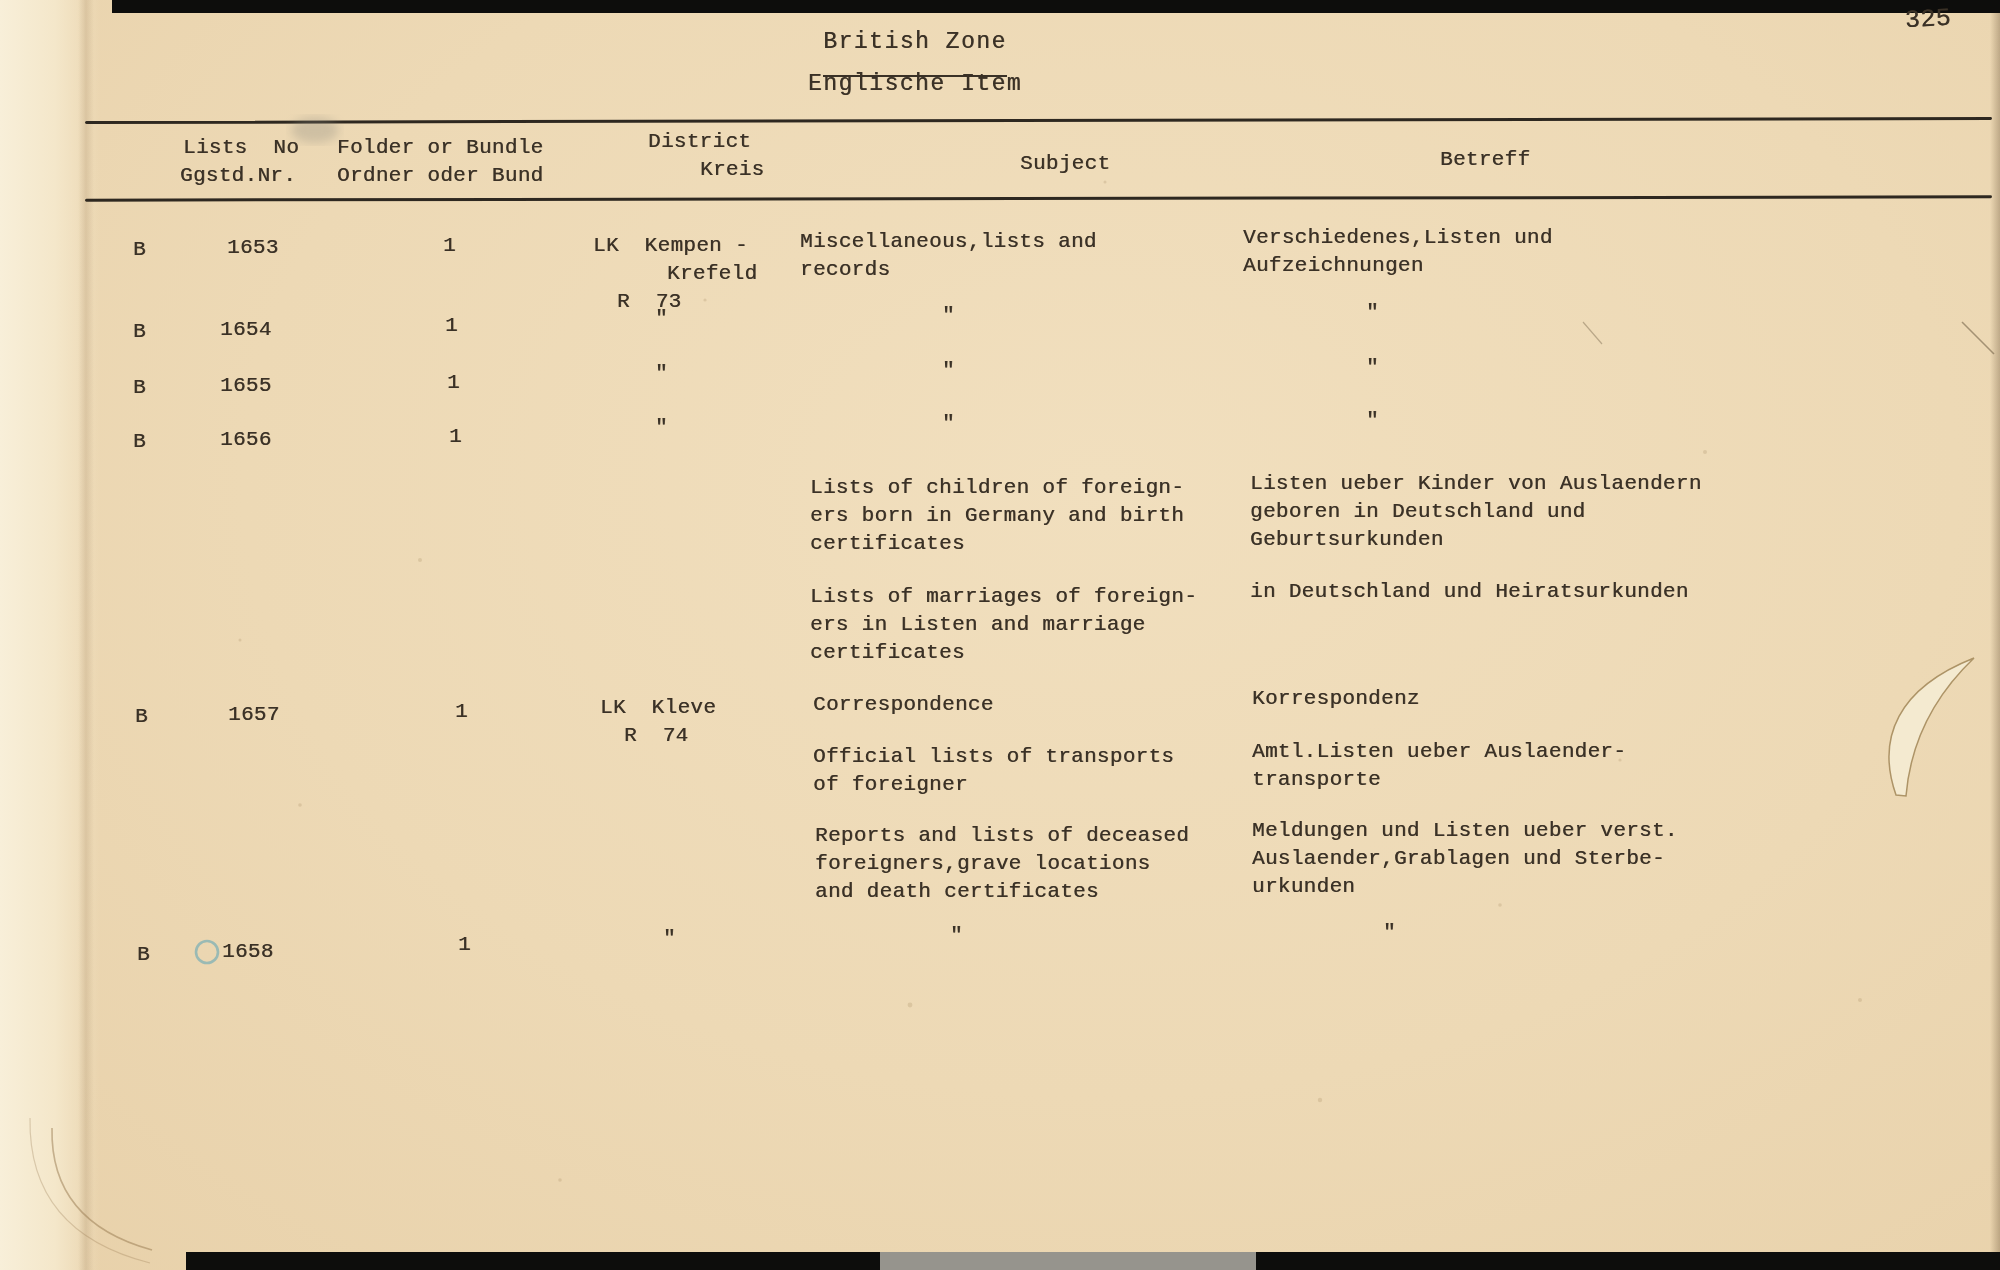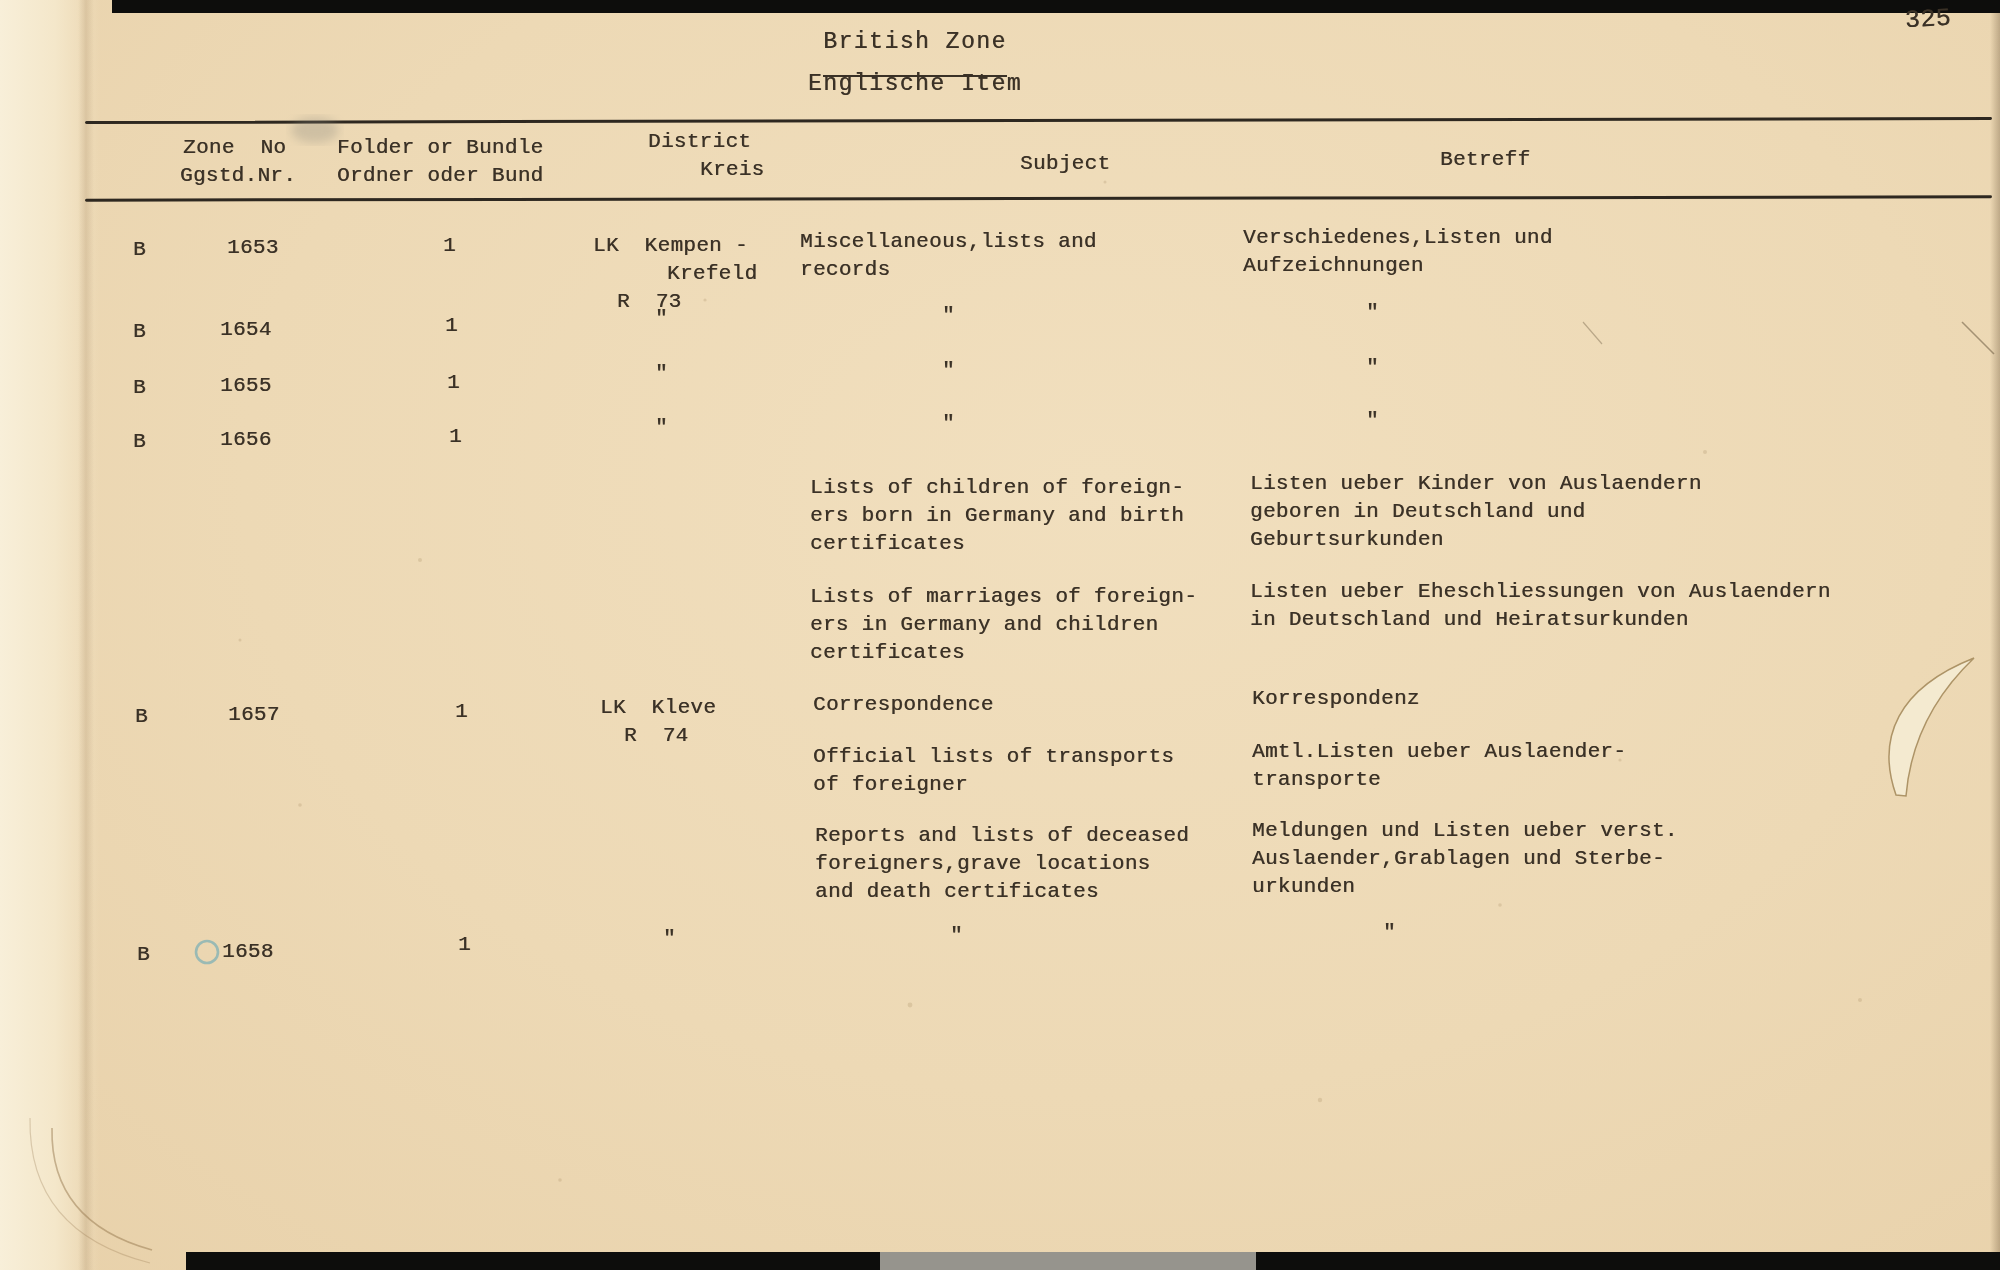--- a/index.html
+++ b/index.html
@@ -47,21 +47,21 @@
   <div style="position:absolute;left:750px;top:28px;width:330px;text-align:center">
     <span class="t title underline" style="position:static">British Zone</span>
   </div>
   <div style="position:absolute;left:750px;top:70px;width:330px;text-align:center">
     <span class="t title" style="position:static">Englische Item</span>
   </div>
 
   <div class="rule" style="left:85px;top:119px;width:1907px;transform:rotate(-0.12deg)"></div>
   <div class="rule" style="left:85px;top:197px;width:1907px;transform:rotate(-0.1deg)"></div>
 
-  <span class="t" style="left:183px;top:134px">Zone  No</span>
+  <span class="t" style="left:183px;top:134px">Lists  No</span>
   <span class="t" style="left:180px;top:162px">Ggstd.Nr.</span>
   <span class="t" style="left:337px;top:134px">Folder or Bundle</span>
   <span class="t" style="left:337px;top:162px">Ordner oder Bund</span>
   <span class="t" style="left:648px;top:128px">District</span>
   <span class="t" style="left:700px;top:156px">Kreis</span>
   <span class="t" style="left:1020px;top:150px">Subject</span>
   <span class="t" style="left:1440px;top:146px">Betreff</span>
 
   <span class="t" style="left:133px;top:236px">B</span>
   <span class="t" style="left:227px;top:234px">1653</span>
@@ -107,25 +107,24 @@
     <div class="line">certificates</div>
   </div>
   <div class="cell" style="left:1250px;top:470px">
     <div class="line">Listen ueber Kinder von Auslaendern</div>
     <div class="line">geboren in Deutschland und</div>
     <div class="line">Geburtsurkunden</div>
   </div>
 
   <div class="cell" style="left:810px;top:583px">
     <div class="line">Lists of marriages of foreign-</div>
-    <div class="line">ers in Germany and children</div>
+    <div class="line">ers in Listen and marriage</div>
     <div class="line">certificates</div>
   </div>
   <div class="cell" style="left:1250px;top:578px">
-    <div class="line">Listen ueber Eheschliessungen von Auslaendern</div>
     <div class="line">in Deutschland und Heiratsurkunden</div>
   </div>
 
   <span class="t" style="left:135px;top:703px">B</span>
   <span class="t" style="left:228px;top:701px">1657</span>
   <span class="t" style="left:455px;top:698px">1</span>
   <div class="cell" style="left:600px;top:694px">
     <div class="line">LK  Kleve</div>
     <div class="line ind45">R  74</div>
   </div>

